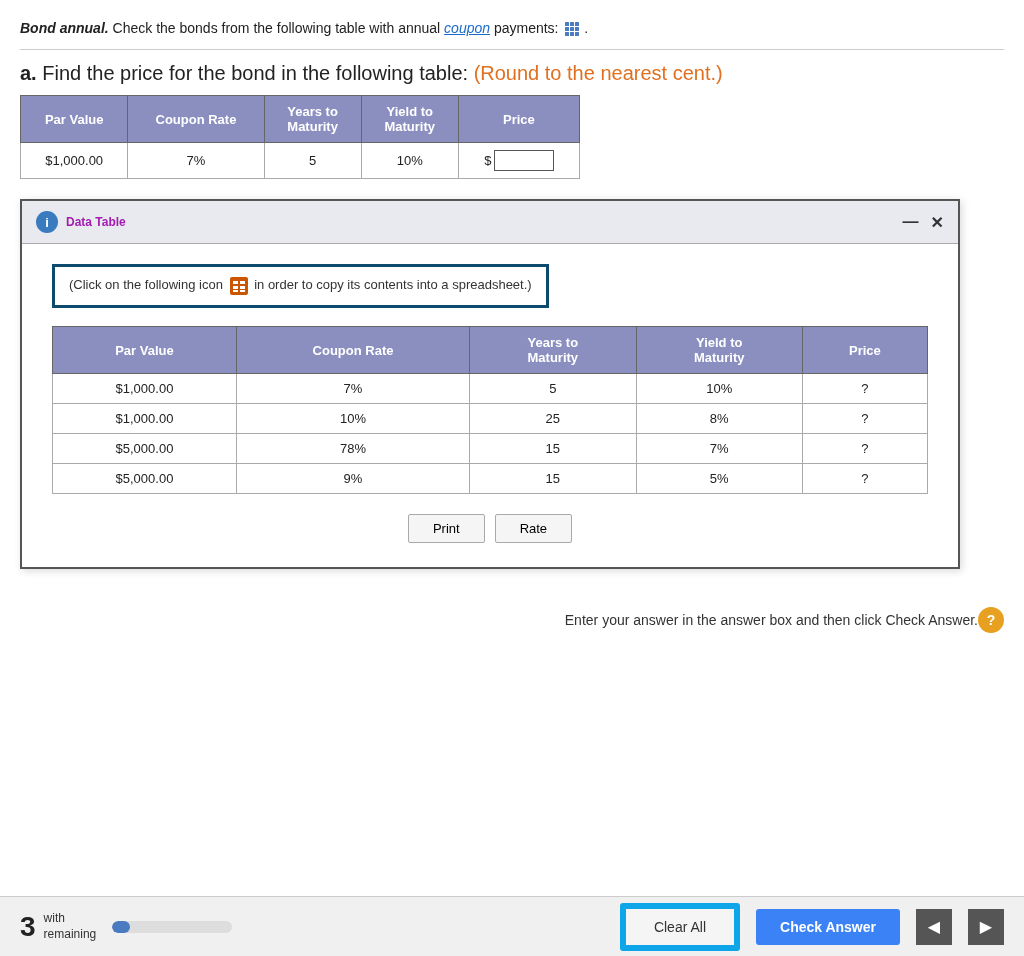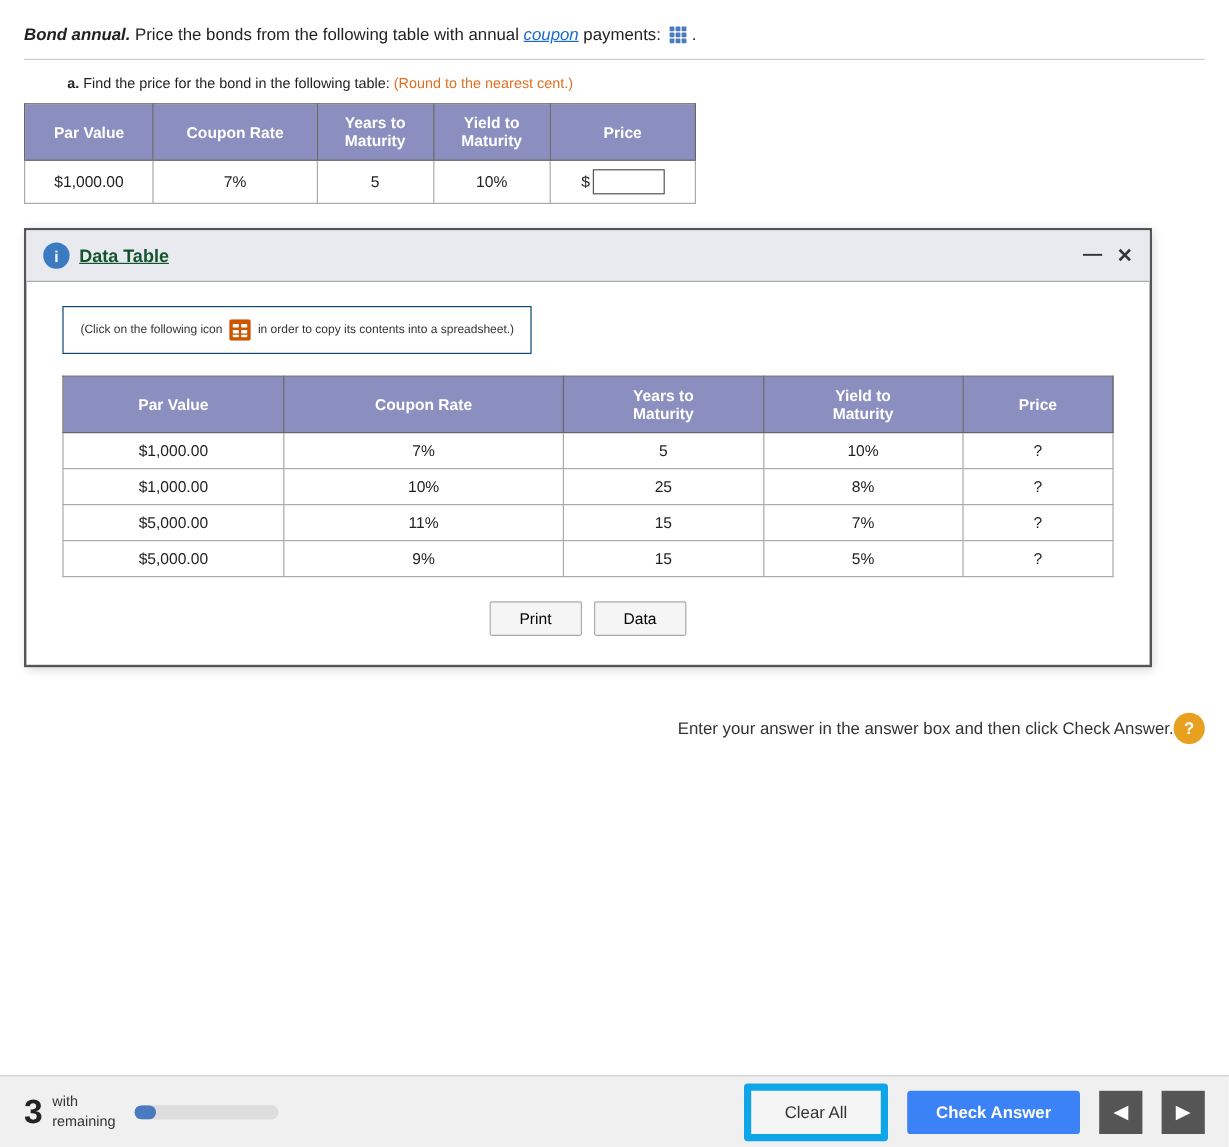--- a/index.html
+++ b/index.html
@@ -33,23 +33,22 @@
       margin-left: 2px;
     }
 
     hr.divider {
       border: none;
       border-top: 1px solid #ccc;
       margin: 8px 0 12px 0;
     }
 
     .part-label {
-      font-size: 12px;
+      font-size: 20px;
       margin-bottom: 10px;
-      margin-left: 36px;
     }
     .part-label .orange { color: #e07020; }
 
     
     .main-table {
       border-collapse: collapse;
       width: 560px;
       margin-bottom: 20px;
     }
     .main-table th {
@@ -110,47 +109,46 @@
       background: #3a7abf;
       color: #fff;
       font-weight: bold;
       font-size: 13px;
       display: flex;
       align-items: center;
       justify-content: center;
       flex-shrink: 0;
     }
     .modal-title {
-      font-size: 15px;
-      font-weight: bold;
-      color: #14532d;
-      text-decoration: underline;
+      font-size: 12px;
+      font-weight: bold;
+      color: #a21caf;
     }
     .modal-controls {
       display: flex;
       gap: 12px;
       align-items: center;
     }
     .modal-minimize, .modal-close {
       font-size: 16px;
       color: #333;
       cursor: pointer;
       background: none;
       border: none;
       font-weight: bold;
     }
 
     .modal-body {
       padding: 20px 30px 24px 30px;
     }
 
     .copy-instruction {
-      border: 1px solid #0c4a6e;
+      border: 3px solid #0c4a6e;
       padding: 10px 14px;
-      font-size: 10px;
+      font-size: 13px;
       color: #333;
       margin-bottom: 18px;
       display: inline-block;
     }
 
     
     .data-table {
       border-collapse: collapse;
       width: 100%;
       margin-bottom: 20px;
@@ -292,21 +290,21 @@
       align-items: center;
       justify-content: center;
     }
   </style>
 </head>
 <body>
 
 <div class="main-content">
 
   <p class="problem-statement">
-    <b>Bond annual.</b><span> Price the bonds from the following table with annual </span><a href="#">coupon</a><span> payments:</span>
+    <b>Bond annual.</b><span> Check the bonds from the following table with annual </span><a href="#">coupon</a><span> payments:</span>
     
     <svg class="grid-icon" viewBox="0 0 16 16" xmlns="http://www.w3.org/2000/svg">
       <rect x="1" y="1" width="4" height="4" fill="#4a7abf" rx="0.5"></rect>
       <rect x="6" y="1" width="4" height="4" fill="#4a7abf" rx="0.5"></rect>
       <rect x="11" y="1" width="4" height="4" fill="#4a7abf" rx="0.5"></rect>
       <rect x="1" y="6" width="4" height="4" fill="#4a7abf" rx="0.5"></rect>
       <rect x="6" y="6" width="4" height="4" fill="#4a7abf" rx="0.5"></rect>
       <rect x="11" y="6" width="4" height="4" fill="#4a7abf" rx="0.5"></rect>
       <rect x="1" y="11" width="4" height="4" fill="#4a7abf" rx="0.5"></rect>
       <rect x="6" y="11" width="4" height="4" fill="#4a7abf" rx="0.5"></rect>
@@ -397,38 +395,38 @@
     </tr>
           <tr>
       <td>$1,000.00</td>
       <td>10%</td>
       <td>25</td>
       <td>8%</td>
       <td>?</td>
     </tr>
           <tr>
       <td>$5,000.00</td>
-      <td>11%</td>
+      <td>78%</td>
       <td>15</td>
       <td>7%</td>
       <td>?</td>
     </tr>
           <tr>
       <td>$5,000.00</td>
       <td>9%</td>
       <td>15</td>
       <td>5%</td>
       <td>?</td>
     </tr>
         </tbody>
     </table>
 
     <div class="modal-buttons">
       <button class="btn-modal">Print</button>
-      <button class="btn-modal">Data</button>
+      <button class="btn-modal">Rate</button>
     </div>
   </div>
 </div>
 
 <div class="bottom-instruction">
   <span>Enter your answer in the answer box and then click Check Answer.</span>
   <button class="help-btn">?</button>
 </div>
 
 <div class="bottom-bar">

